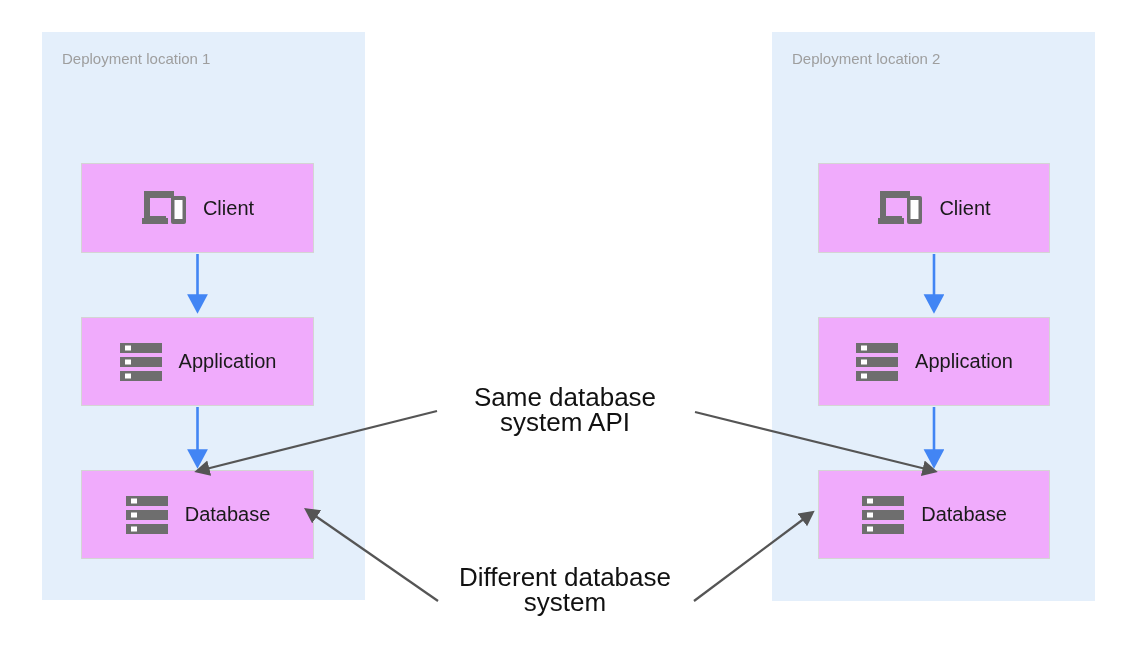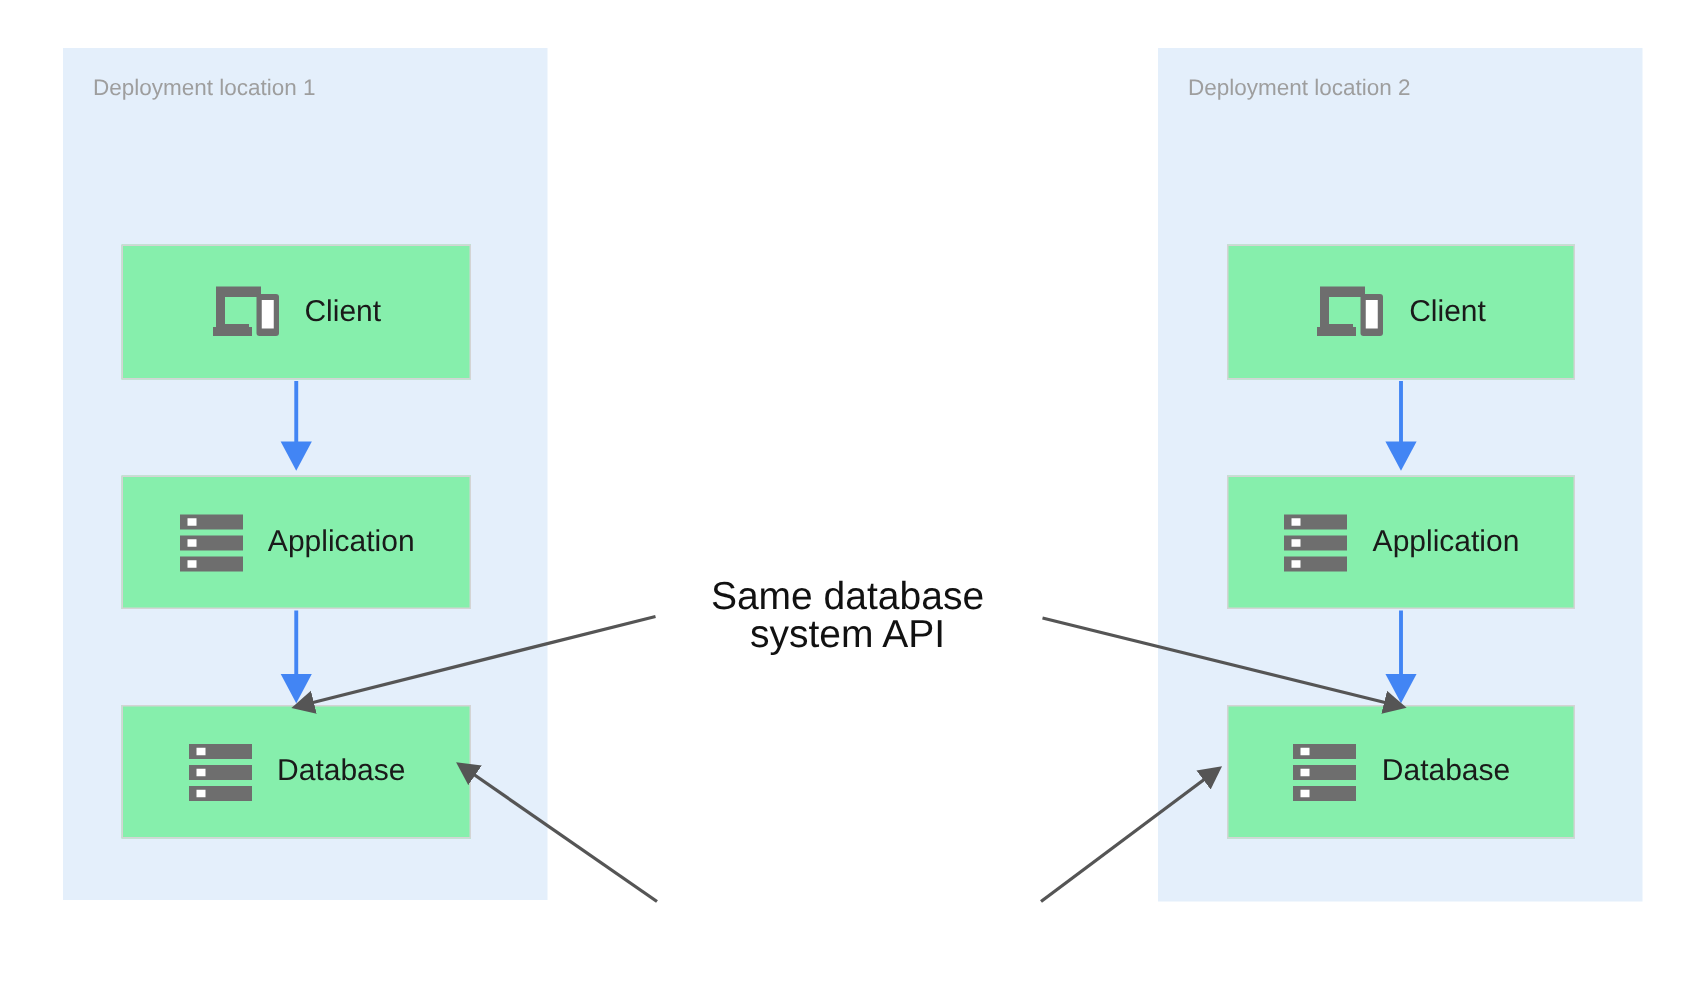--- a/index.html
+++ b/index.html
@@ -21,21 +21,21 @@
   }
   .zone-title {
     position: absolute;
     color: #9e9e9e;
     font-size: 15px;
     font-family: "Liberation Sans", sans-serif;
     white-space: nowrap;
   }
   .node {
     position: absolute;
-    background: #86efac;
+    background: #f0abfc;
     border: 1px solid #d4d4d4;
     box-sizing: border-box;
     display: flex;
     align-items: center;
     justify-content: center;
   }
   .node-inner {
     display: flex;
     align-items: center;
     gap: 16px;
@@ -178,14 +178,16 @@
     <line x1="437" y1="411" x2="206" y2="469" stroke="#555555" stroke-width="2.2" marker-end="url(#grayHead)"></line>
     <line x1="695" y1="412" x2="926" y2="469" stroke="#555555" stroke-width="2.2" marker-end="url(#grayHead)"></line>
 
     <line x1="438" y1="601" x2="314" y2="515" stroke="#555555" stroke-width="2.2" marker-end="url(#grayHead)"></line>
     <line x1="694" y1="601" x2="805" y2="518" stroke="#555555" stroke-width="2.2" marker-end="url(#grayHead)"></line>
   </svg>
 
   <div class="annotation" style="left:445px; top:385px; width:240px;">Same database
 system API</div>
 
+  <div class="annotation" style="left:440px; top:565px; width:250px;">Different database
+system</div>
 
 </div>
 
 </body></html>

